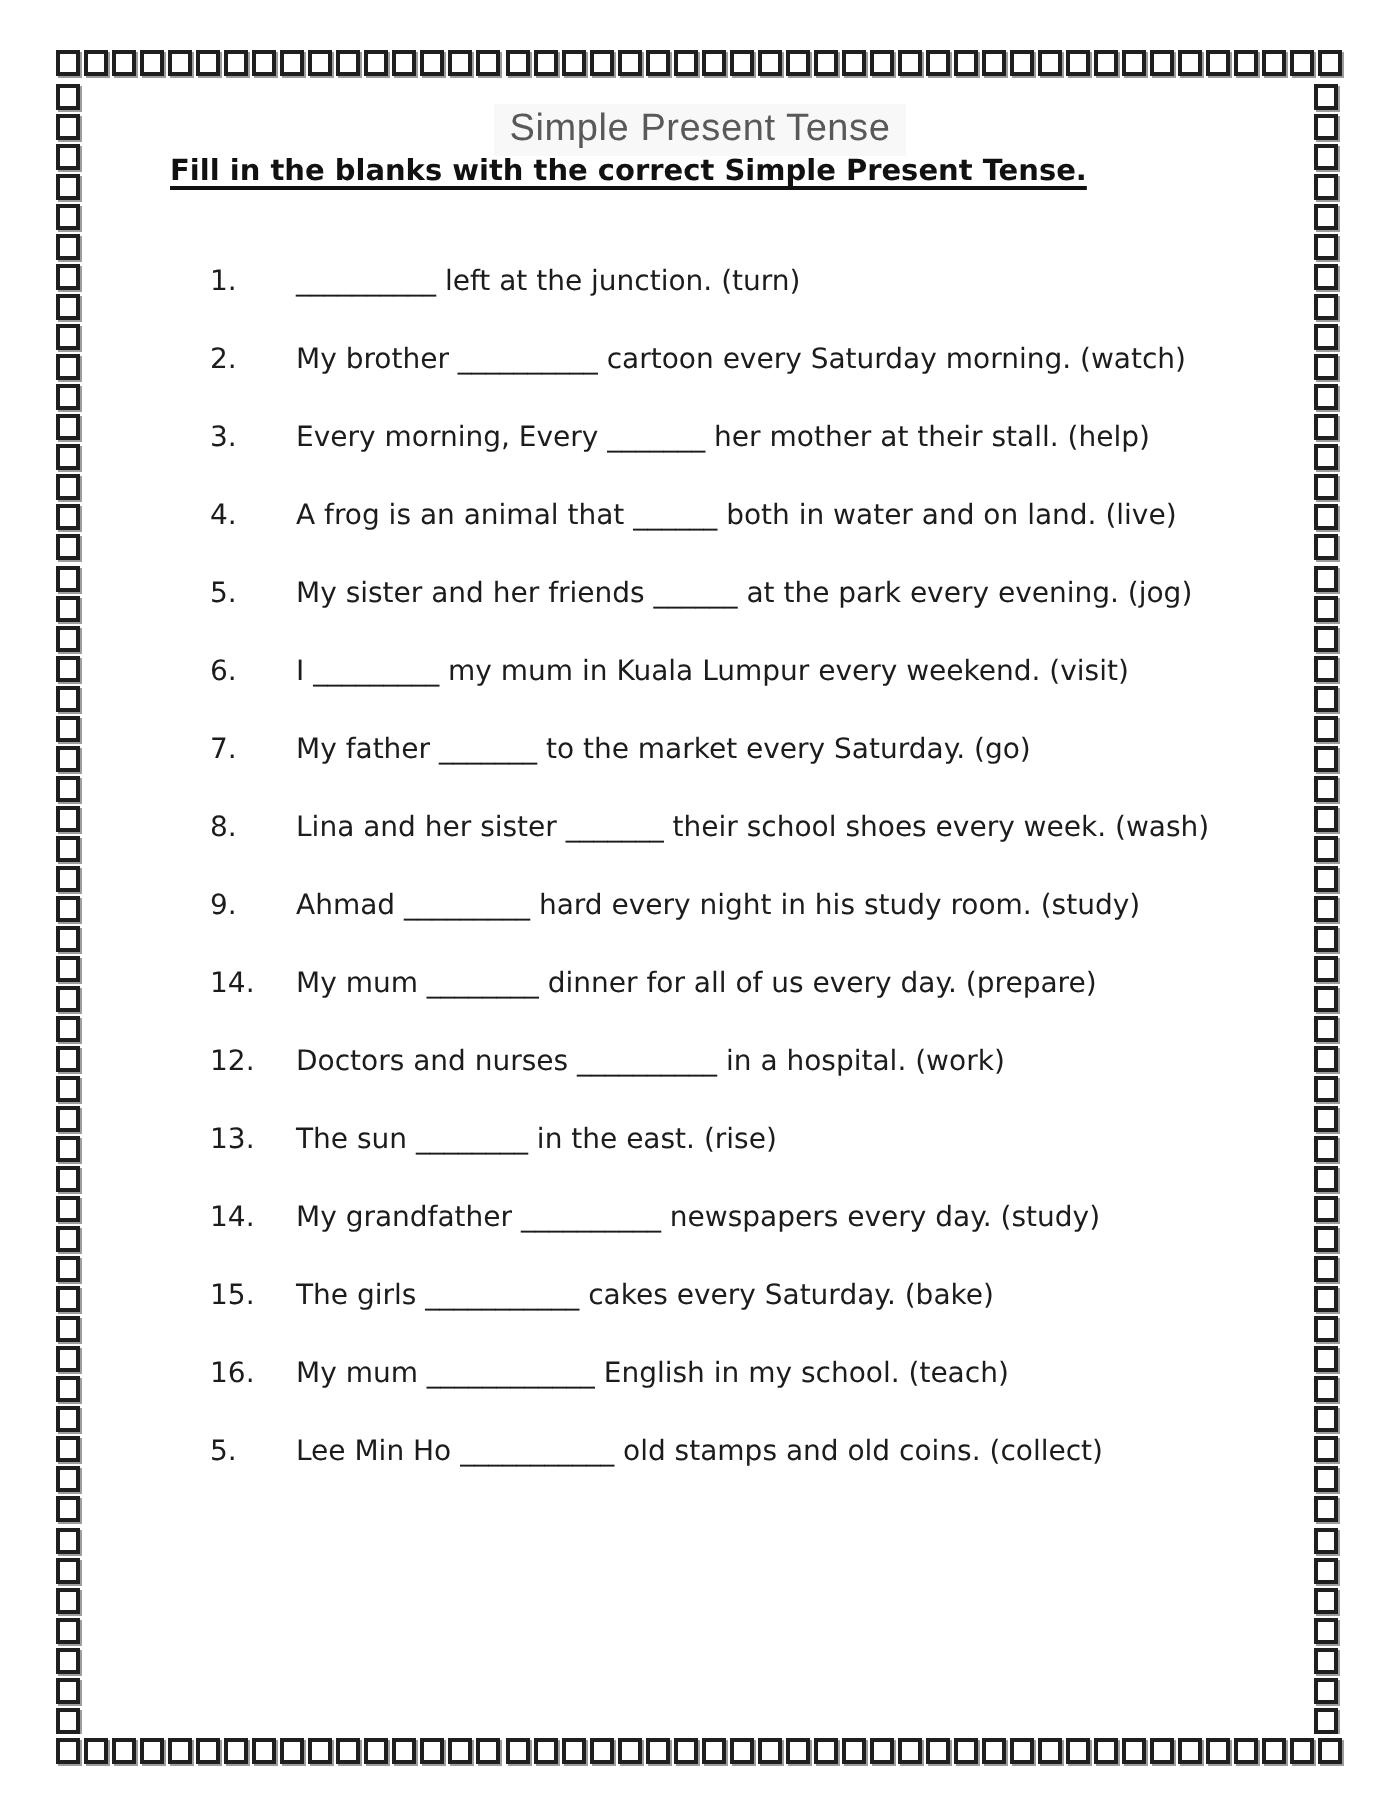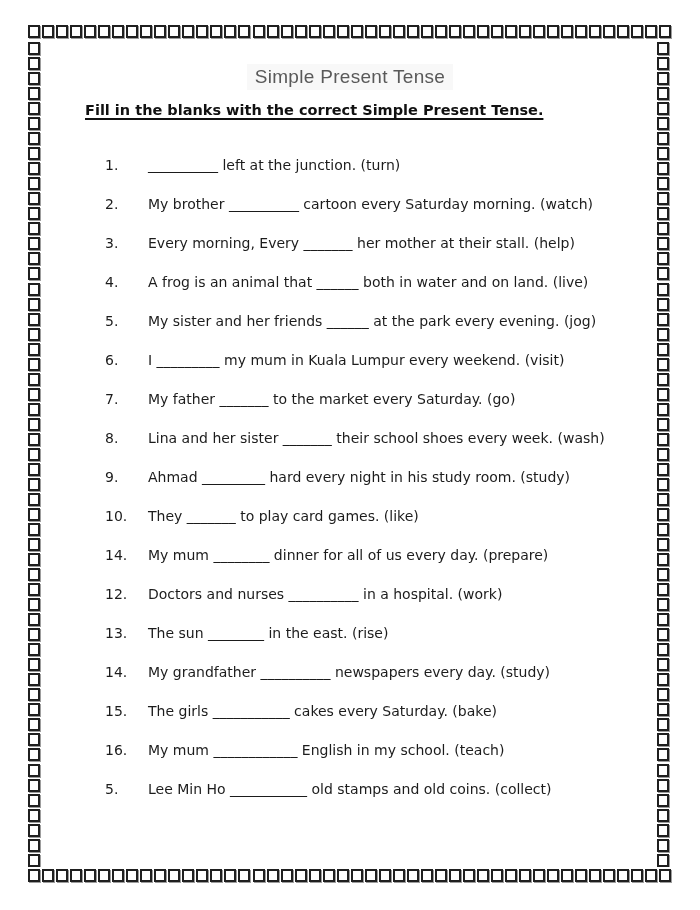--- a/index.html
+++ b/index.html
@@ -47,21 +47,21 @@
   }
   .page-title {
     text-align: center;
     font-family: "Liberation Sans", sans-serif;
     font-size: 19px;
     color: #595959;
     letter-spacing: 0.3px;
     background: #f8f8f8;
     display: block;
     width: fit-content;
-    margin: 12px auto;
+    margin: 0 auto;
     padding: 2px 8px;
   }
   .instruction {
     font-size: 14.5px;
     font-weight: bold;
     color: #111111;
     text-decoration: underline;
     text-underline-offset: 3px;
     text-decoration-thickness: 1.5px;
     white-space: nowrap;
@@ -349,24 +349,20 @@
   <div class="item">
     <span class="num">8.</span>
     <span class="text">Lina and her sister _______ their school shoes every week. (wash)</span>
   </div>
 
   <div class="item">
     <span class="num">9.</span>
     <span class="text">Ahmad _________ hard every night in his study room. (study)</span>
   </div>
 
-  <div class="item">
-    <span class="num">10.</span>
-    <span class="text">They _______ to play card games. (like)</span>
-  </div>
 
   <div class="item">
     <span class="num">14.</span>
     <span class="text">My mum ________ dinner for all of us every day. (prepare)</span>
   </div>
 
   <div class="item">
     <span class="num">12.</span>
     <span class="text">Doctors and nurses __________ in a hospital. (work)</span>
   </div>

